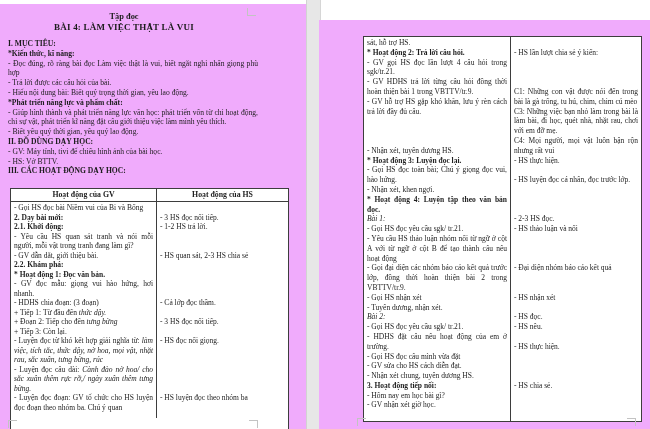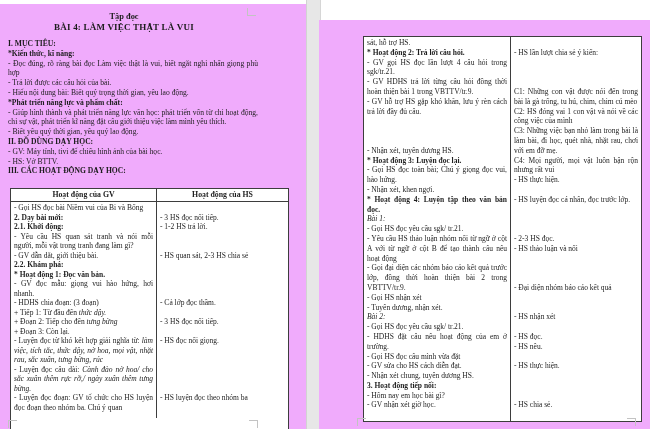--- a/index.html
+++ b/index.html
@@ -92,21 +92,21 @@
             <p class="para s-b"><span>2. Dạy bài mới:</span></p>
             <p class="para s-b"><span>2.1. Khởi động:</span></p>
             <p class="para"><span>- Yêu cầu HS quan sát tranh và nói mỗi người, mỗi vật trong tranh đang làm gì?</span></p>
             <p class="para"><span>- GV dẫn dắt, giới thiệu bài.</span></p>
             <p class="para s-b"><span>2.2. Khám phá:</span></p>
             <p class="para s-b"><span>* Hoạt động 1: Đọc văn bản.</span></p>
             <p class="para"><span>- GV đọc mẫu: giọng vui hào hứng, hơi nhanh.</span></p>
             <p class="para"><span>- HDHS chia đoạn: (3 đoạn)</span></p>
             <p class="para"><span>+ Tiếp 1: Từ đầu đến </span><span class="s-i">thức dậy.</span></p>
             <p class="para"><span>+ Đoạn 2: Tiếp cho đến </span><span class="s-i">tưng bừng</span></p>
-            <p class="para"><span>+ Đoạn 3: Còn lại.</span></p>
+            <p class="para"><span>+ Tiếp 3: Còn lại.</span></p>
             <p class="para"><span>- Luyện đọc từ khó kết hợp giải nghĩa từ: </span><span class="s-i">làm việc, tích tắc, thức dậy, nở hoa, mọi vật, nhặt rau, sắc xuân, tưng bừng, rúc</span></p>
             <p class="para"><span>- Luyện đọc câu dài: </span><span class="s-i">Cành đào nở hoa/ cho sắc xuân thêm rực rỡ,/ ngày xuân thêm tưng bừng.</span></p>
             <p class="para"><span>- Luyện đọc đoạn: GV tổ chức cho HS luyện đọc đoạn theo nhóm ba. Chú ý quan</span></p>
           </div>
         <div class="cell hs">
             <p class="para" style="margin-top: 9.5px;"><span>- 3 HS đọc nối tiếp.</span></p>
             <p class="para"><span>- 1-2 HS trả lời.</span></p>
             <p class="para" style="margin-top: 19px;"><span>- HS quan sát, 2-3 HS chia sẻ</span></p>
             <p class="para" style="margin-top: 38px;"><span>- Cả lớp đọc thầm.</span></p>
             <p class="para" style="margin-top: 9.5px;"><span>- 3 HS đọc nối tiếp.</span></p>
@@ -145,21 +145,20 @@
             <p class="para"><span>- Gọi HS đọc câu mình vừa đặt</span></p>
             <p class="para"><span>- GV sửa cho HS cách diễn đạt.</span></p>
             <p class="para"><span>- Nhận xét chung, tuyên dương HS.</span></p>
             <p class="para s-b"><span>3. Hoạt động tiếp nối:</span></p>
             <p class="para"><span>- Hôm nay em học bài gì?</span></p>
             <p class="para"><span>- GV nhận xét giờ học.</span></p>
           </div>
         <div class="cell hs">
             <p class="para" style="margin-top: 9.8px;"><span>- HS lần lượt chia sẻ ý kiến:</span></p>
             <p class="para" style="margin-top: 29.4px;"><span>C1: Những con vật được nói đến trong bài là gà trống, tu hú, chim, chim cú mèo</span></p>
-            <p class="para"><span>C2: HS đóng vai 1 con vật và nói về các công việc của mình</span></p>
             <p class="para"><span>C3: Những việc bạn nhỏ làm trong bài là làm bài, đi học, quét nhà, nhặt rau, chơi với em đỡ mẹ.</span></p>
             <p class="para"><span>C4: Mọi người, mọi vật luôn bận rộn nhưng rất vui</span></p>
             <p class="para"><span>- HS thực hiện.</span></p>
             <p class="para" style="margin-top: 9.8px;"><span>- HS luyện đọc cá nhân, đọc trước lớp.</span></p>
             <p class="para" style="margin-top: 29.4px;"><span>- 2-3 HS đọc.</span></p>
             <p class="para"><span>- HS thảo luận và nối</span></p>
             <p class="para" style="margin-top: 29.4px;"><span>- Đại diện nhóm báo cáo kết quả</span></p>
             <p class="para" style="margin-top: 19.6px;"><span>- HS nhận xét</span></p>
             <p class="para" style="margin-top: 9.8px;"><span>- HS đọc.</span></p>
             <p class="para"><span>- HS nêu.</span></p>

